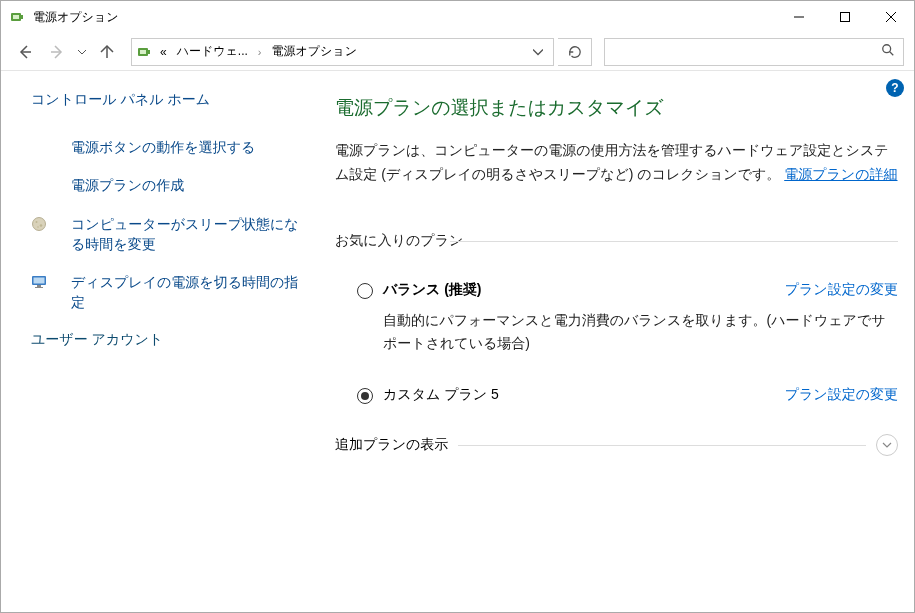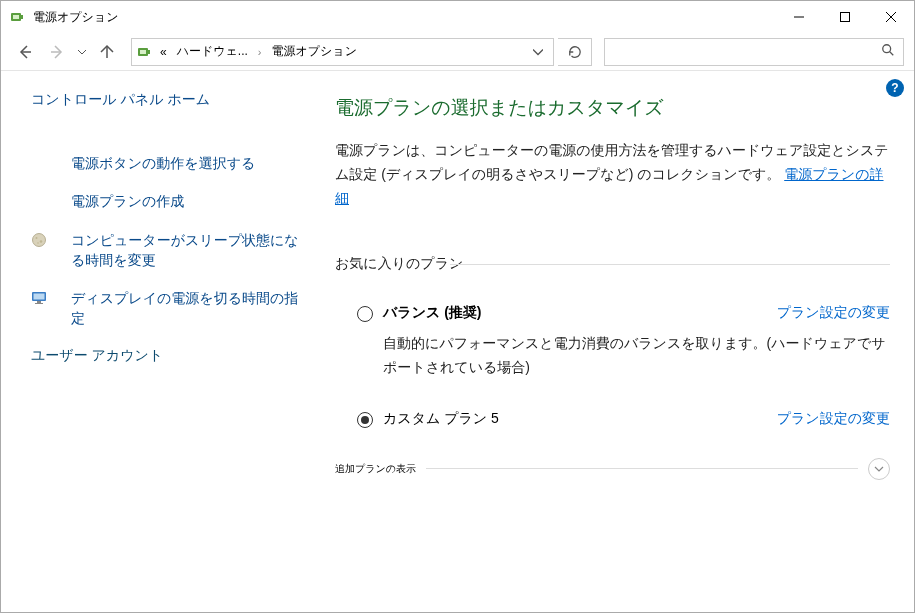--- a/index.html
+++ b/index.html
@@ -25,43 +25,43 @@
 .addr-drop { margin-left: auto; color: #555; padding: 0 6px; }
 .refresh-box { width: 34px; height: 28px; border: 1px solid #ccc; border-left: none; display:flex; align-items:center; justify-content:center; }
 .search-box { width: 300px; height: 28px; border: 1px solid #ccc; margin-left: 8px; display:flex; align-items:center; padding: 0 8px; }
 .search-box input { flex:1; border:none; outline:none; font-size:12px; }
 .search-box .search-icon { color:#555; }
 
 .content { display: flex; height: calc(100% - 70px); position: relative; }
 .help-badge { position: absolute; top: 8px; right: 10px; width: 18px; height: 18px; border-radius: 50%; background: #0063b1; color: #fff; font-size: 12px; font-weight: bold; display:flex; align-items:center; justify-content:center; }
 
 .sidebar { width: 320px; padding: 20px 12px 12px 30px; font-size: 14px; }
-.sidebar .home { color: #0a4a8a; margin-bottom: 44px; }
+.sidebar .home { color: #0a4a8a; margin-bottom: 28px; }
 .sidebar .link { color: #0a4a8a; margin-bottom: 18px; display:flex; align-items:flex-start; gap: 24px; line-height: 1.45; }
 .sidebar .link .bullet { width:16px; height:16px; flex-shrink:0; margin-top:2px;}
 .sidebar .link .txt { flex:1; }
 .sidebar .related-hdr { color:#6b6b6b; font-size:14px; margin-top: 190px; margin-bottom: 14px; }
 .sidebar .related-link { color:#0c4a6e; font-size:14px; }
 
-.main { flex:1; padding: 24px 24px 12px 14px; font-size:14px; }
+.main { flex:1; padding: 24px 16px 12px 14px; font-size:14px; }
 .main h1 { color:#1a6b2e; font-size:19px; font-weight:400; margin-bottom:18px; }
 .main .desc { color:#222; font-size:14px; line-height:1.7; margin-bottom:45px; }
 .main .desc a { color:#0066cc; text-decoration: underline; }
 .fieldset-label { color:#222; font-size:14px; margin-bottom: 31px; position:relative; }
 .fieldset-label::after { content:""; position:absolute; left: 115px; right:0; top:50%; height:1px; background:#ddd; }
 
 .plan-row { display:flex; align-items:flex-start; padding-left: 22px; margin-bottom: 10px; }
 .plan-radio { width:16px; height:16px; border:1px solid #333; border-radius:50%; margin-right:10px; margin-top:2px; flex-shrink:0; display:flex; align-items:center; justify-content:center; }
 .plan-radio.checked::after { content:""; width:8px; height:8px; border-radius:50%; background:#333; }
 .plan-label { font-weight:700; font-size:14px; flex:1; }
 .plan-change { color:#0066cc; font-size:14px; }
 .plan-desc { padding-left: 48px; color:#222; font-size:14px; line-height:1.7; margin-bottom: 30px; }
 
 .additional-row { display:flex; align-items:center; margin-top: 30px; }
-.additional-row .lbl { font-size:10px; }
+.additional-row .lbl { font-size:14px; }
 .additional-row .line { flex:1; height:1px; background:#ddd; margin: 0 10px; }
 .expand-btn { width:22px; height:22px; border:1px solid #ccc; border-radius:50%; display:flex; align-items:center; justify-content:center; color:#888; }
 .expand-btn svg { width:10px; height:10px; }
 </style>
 </head>
 <body>
 
 <div class="titlebar">
   <span class="app-icon">
     <svg viewBox="0 0 16 16">

